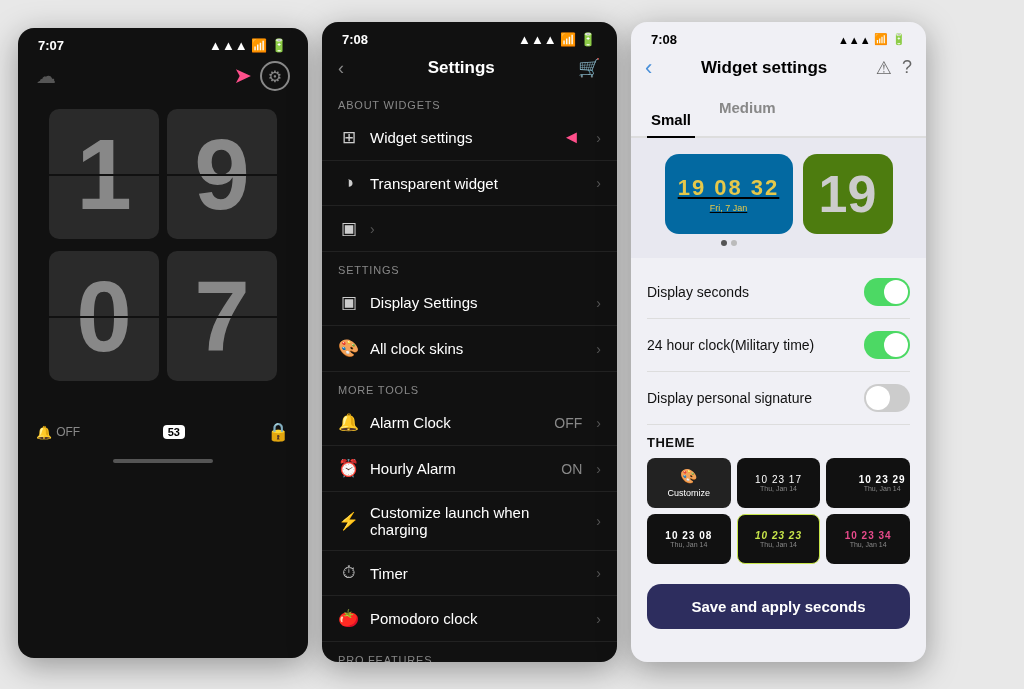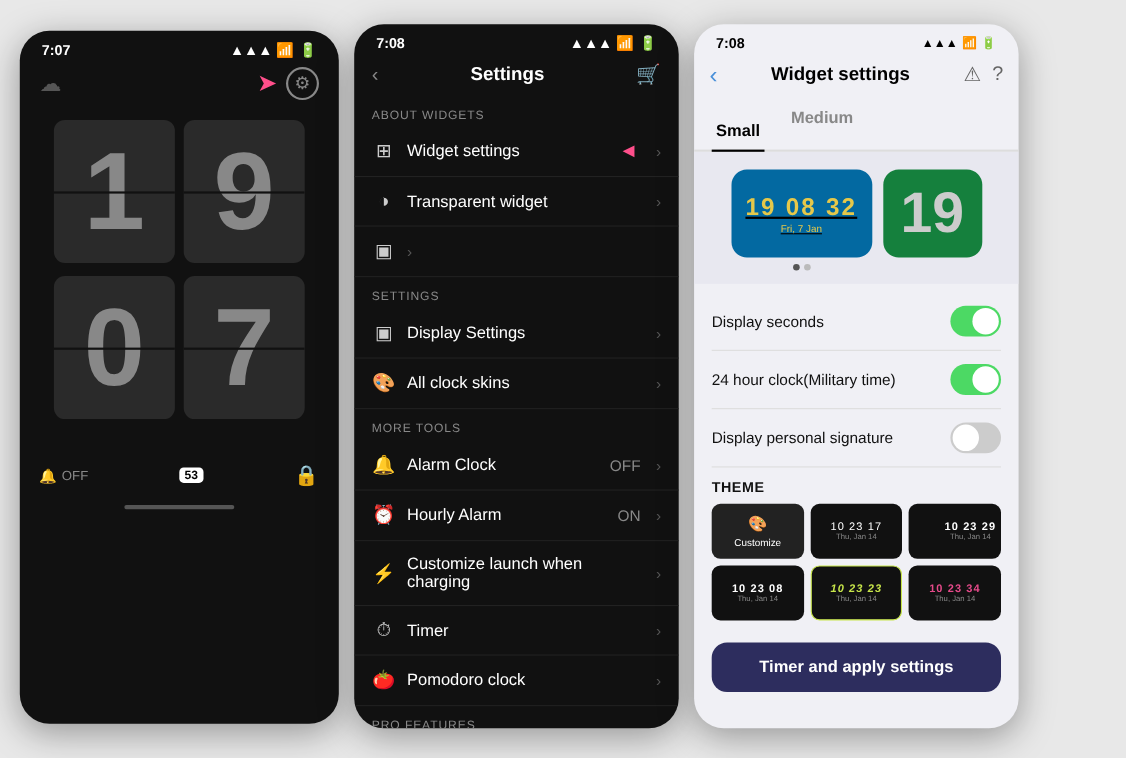--- a/index.html
+++ b/index.html
@@ -8,21 +8,21 @@
       height: 689px;
       background: #e8e8e8;
       display: flex;
       align-items: stretch;
       font-family: -apple-system, 'Helvetica Neue', Arial, sans-serif;
       overflow: hidden;
     }
 
     
     .phone-frame {
-      border-radius: 27px;
+      border-radius: 16px;
       overflow: hidden;
       position: relative;
       box-shadow: 0 8px 32px rgba(0,0,0,0.35);
       flex-shrink: 0;
     }
 
     
     .phone1 {
       width: 290px;
       height: 630px;
@@ -299,21 +299,21 @@
       letter-spacing: 2px;
     }
     .widget-preview .date-text {
       color: #e6c84a;
       font-size: 9px;
       margin-top: 2px;
     }
     .widget-preview-2 {
       width: 90px;
       height: 80px;
-      background: #15803d;
+      background: #4d7c0f;
       border-radius: 14px;
       display: flex;
       align-items: center;
       justify-content: center;
       overflow: hidden;
     }
     .widget-preview-2 .big-num {
       color: #ccc;
       font-size: 52px;
       font-weight: 700;
@@ -649,15 +649,15 @@
       </div>
 
       <div class="theme-card" style="background:#111;flex-direction:column;justify-content:center;align-items:center;">
         <span class="tc-time" style="color:#e64a8a;font-size:10px;font-weight:700;letter-spacing:1px;">10 23 34</span>
         <span class="tc-date" style="color:#888;font-size:7px;">Thu, Jan 14</span>
       </div>
     </div>
   </div>
 
   <div class="save-button-area">
-    <button class="save-button">Timer and apply settings</button>
+    <button class="save-button">Save and apply seconds</button>
   </div>
 </div>
 
 </body></html>

